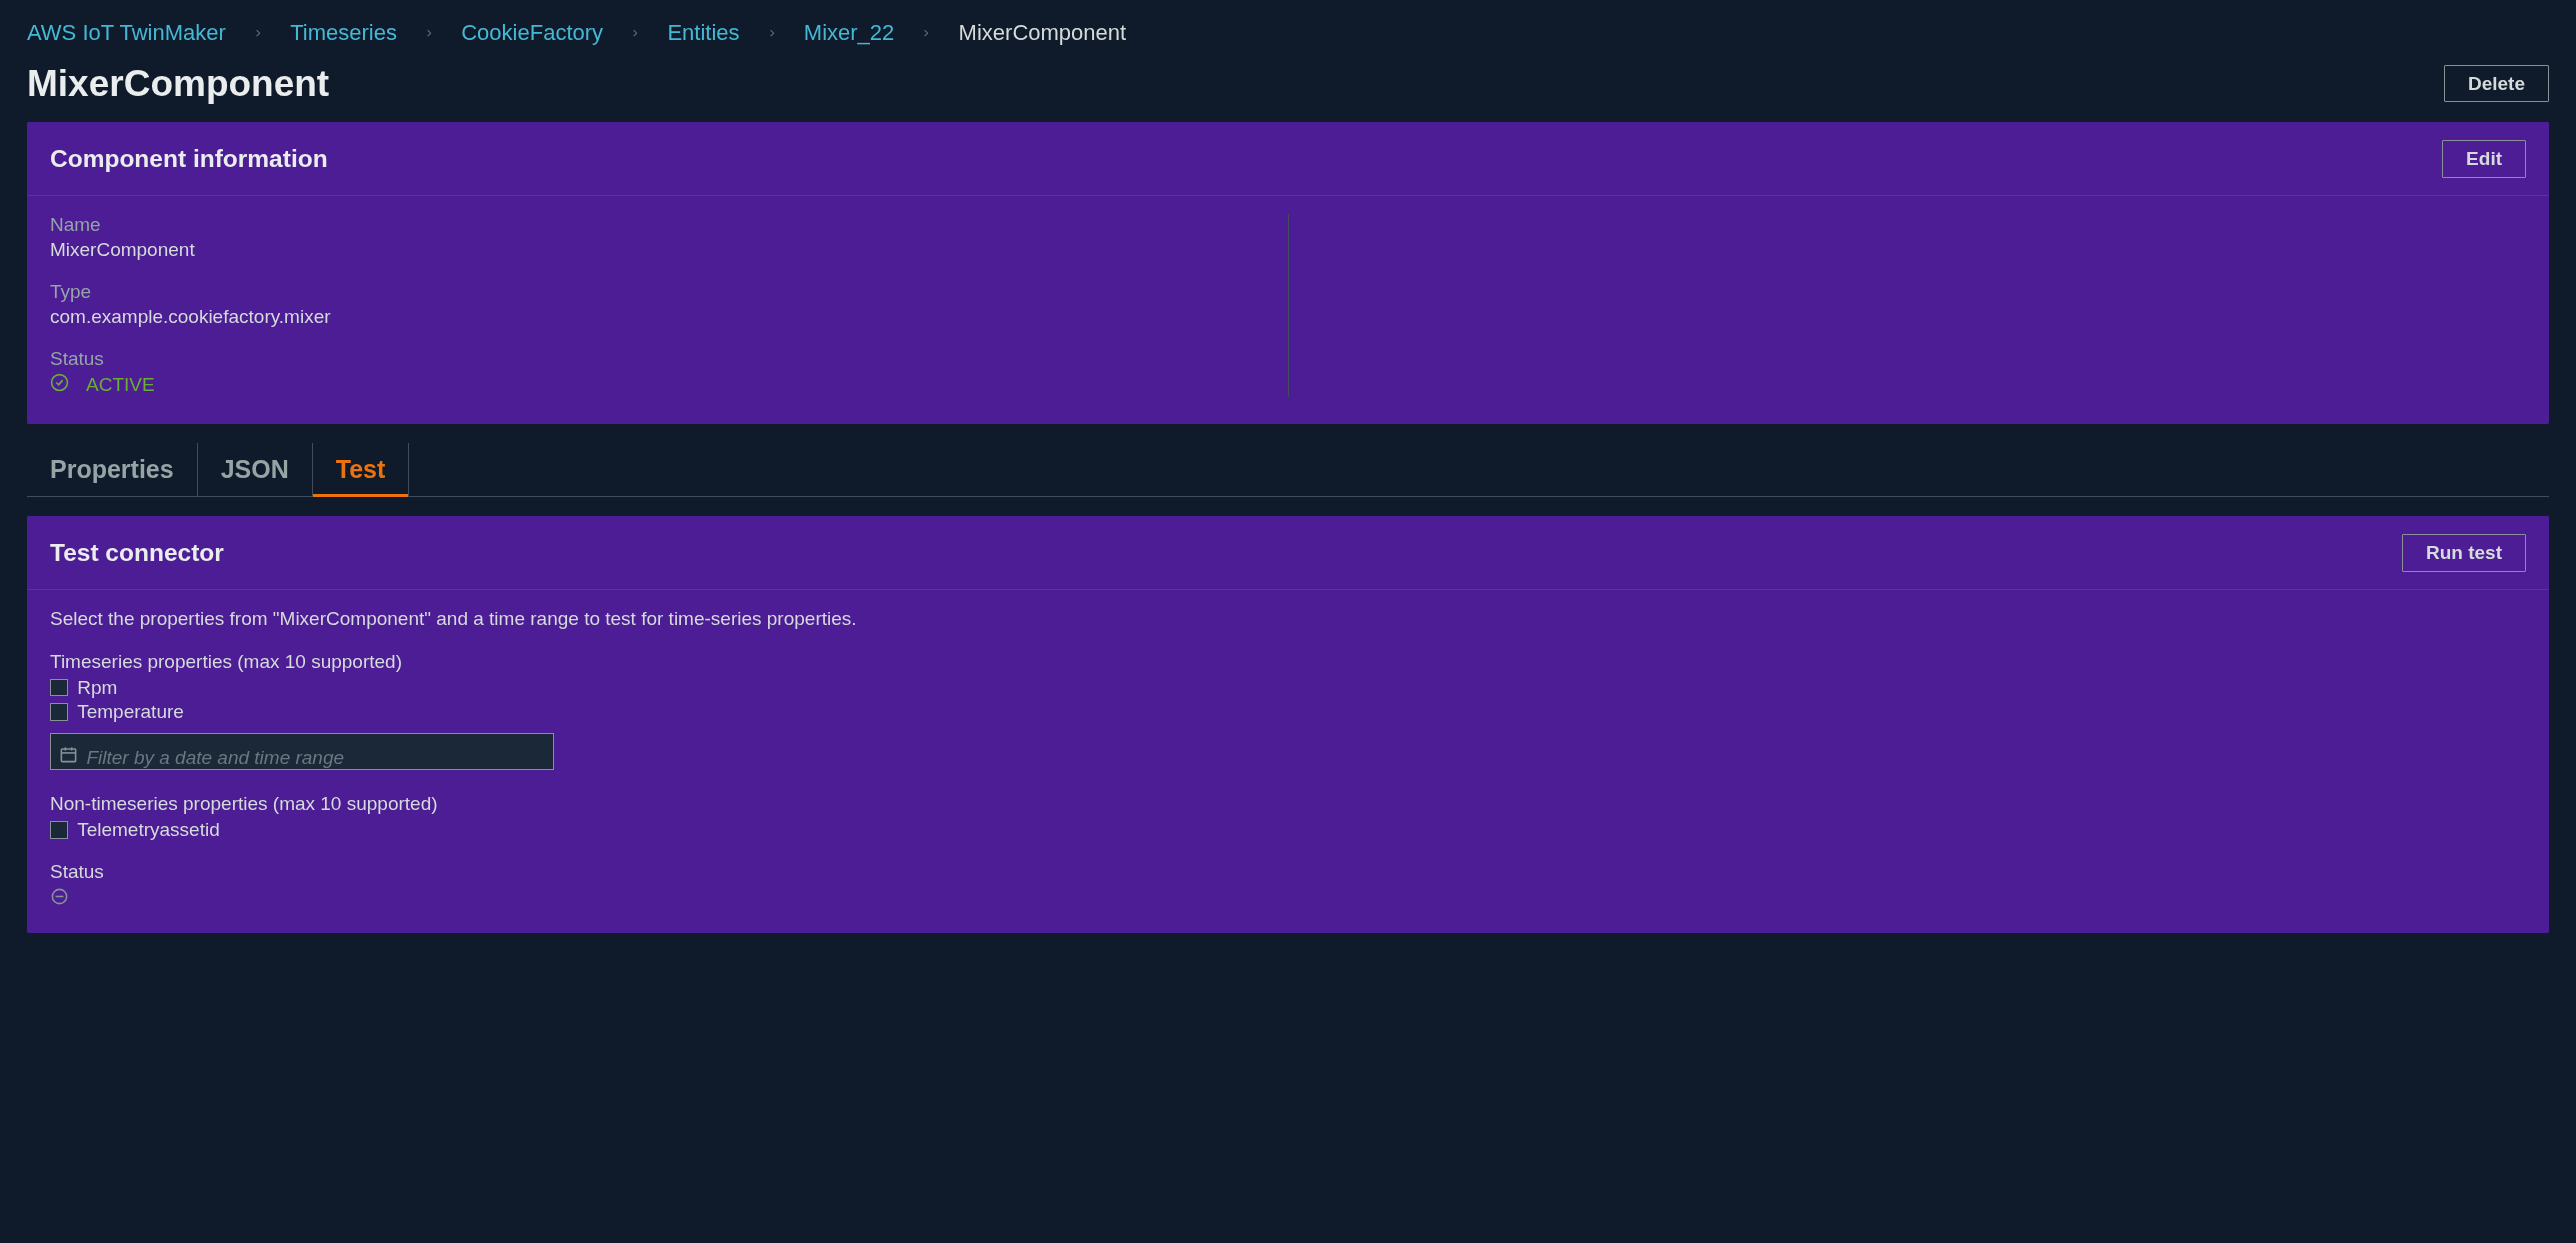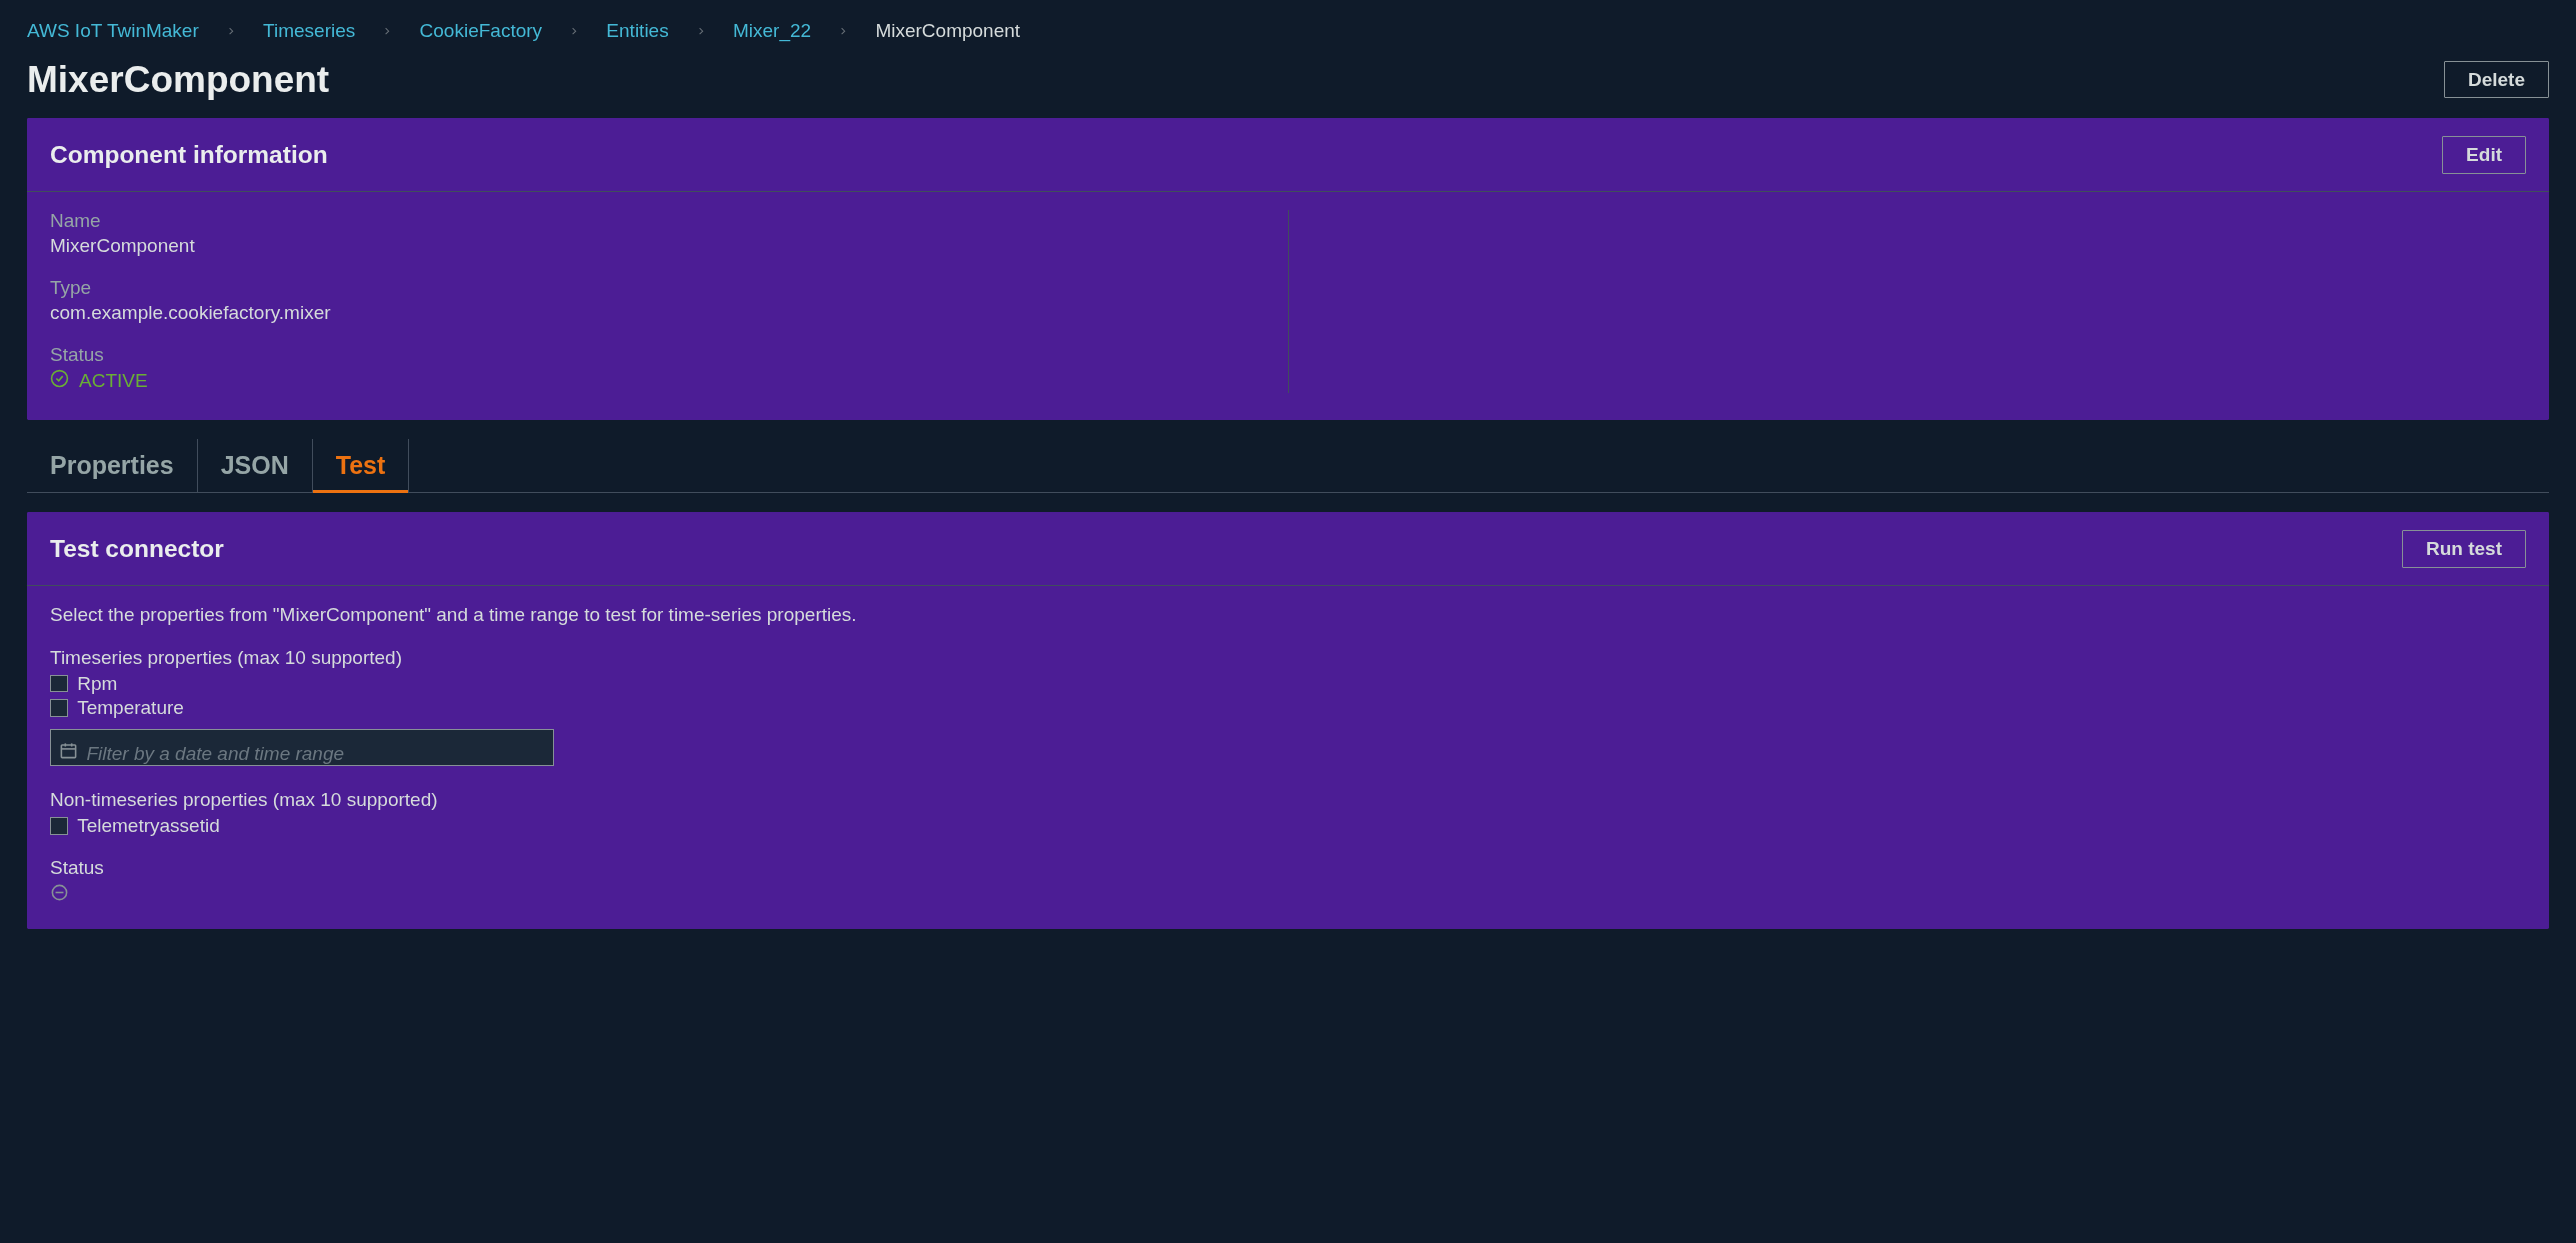--- a/index.html
+++ b/index.html
@@ -11,21 +11,21 @@
     padding: 20.4px 27px;
   }
   a { text-decoration: none; }
 
   
   .breadcrumb {
     display: flex;
     align-items: center;
     flex-wrap: wrap;
     gap: 26px;
-    font-size: 19px;
+    font-size: 22px;
     margin-bottom: 16.3px;
   }
   .breadcrumb .crumb-link { color: #44b9d6; }
   .breadcrumb .crumb-current { color: #d5dbdb; }
   .breadcrumb .chev {
     color: #687078;
     display: inline-flex;
     align-items: center;
   }
   .chev svg { width: 12.3px; height: 12.3px; }
@@ -94,21 +94,21 @@
     margin-bottom: 2.7px;
   }
   .info-value {
     color: #d5dbdb;
     font-size: 19px;
   }
   .status-active {
     color: #6aaf35;
     display: flex;
     align-items: center;
-    gap: 10px;
+    gap: 17px;
     font-size: 19px;
   }
   .status-active svg { width: 19px; height: 19px; }
 
   
   .tabs {
     display: flex;
     border-bottom: 0.7px solid #414d5c;
     margin-bottom: 19px;
   }

